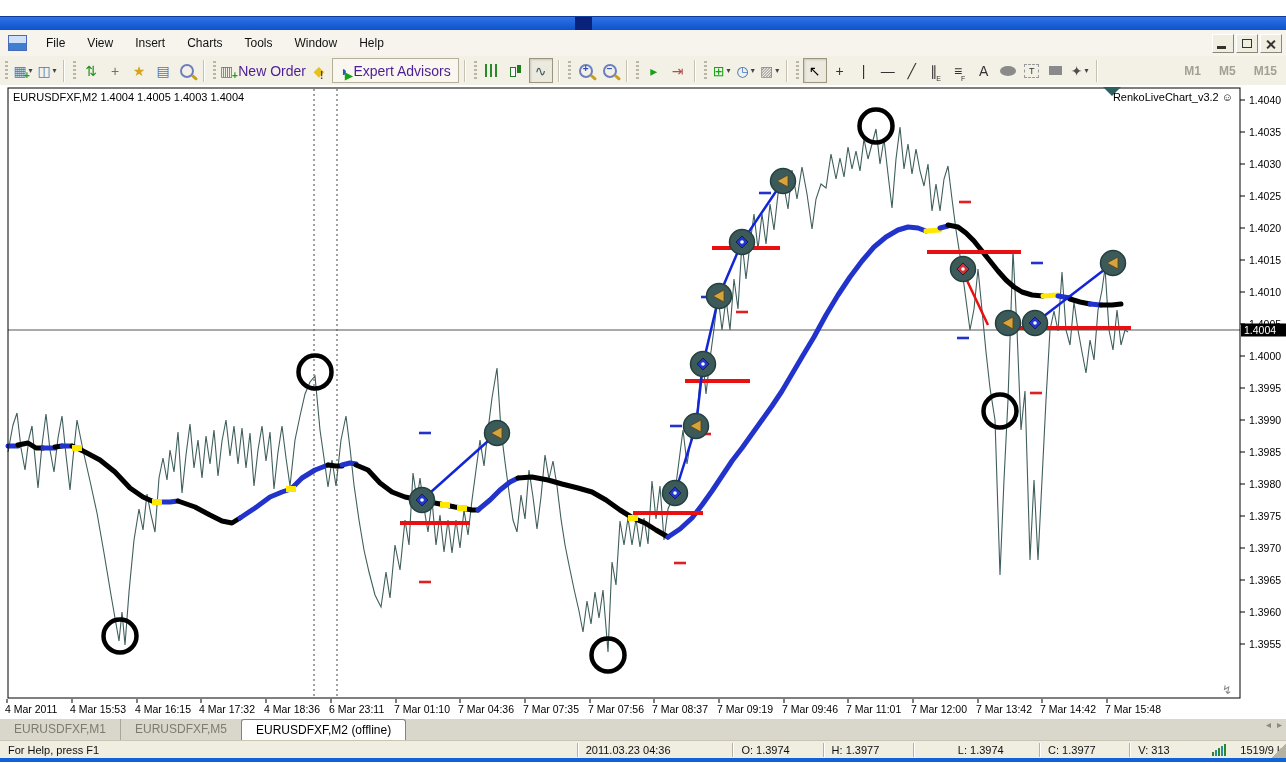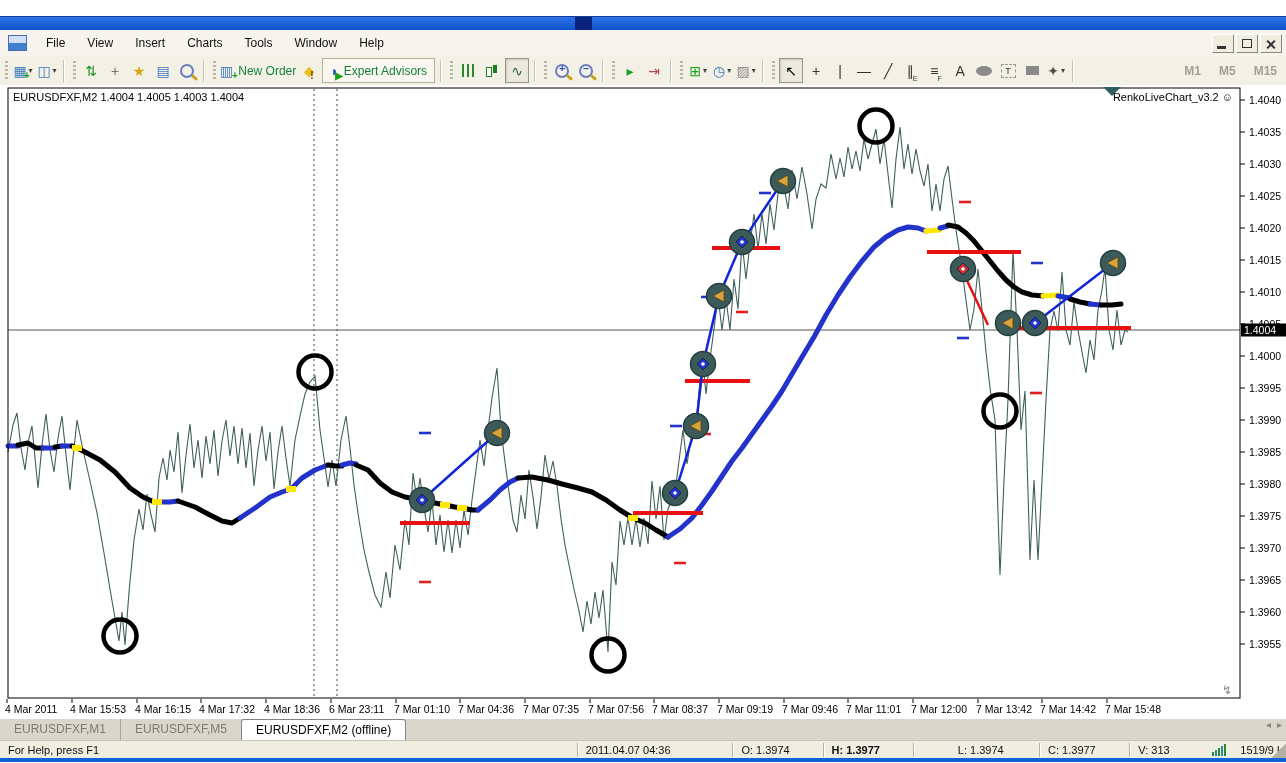--- a/index.html
+++ b/index.html
@@ -27,21 +27,21 @@
   .wb-x:before{transform:rotate(45deg);} .wb-x:after{transform:rotate(-45deg);}
   
   .toolbar{position:absolute;top:56px;left:0;width:100%;height:29px;background:#f3f1e6;
            border-bottom:1px solid #cfccbc;display:flex;align-items:center;overflow:hidden;}
   .sep{width:1px;height:22px;background:#c5c2b2;margin:0 4px;box-shadow:1px 0 0 #fff;flex:none;}
   .grip{width:3px;height:20px;margin:0 3px 0 5px;flex:none;
         background:repeating-linear-gradient(#b9b6a6 0 2px,transparent 2px 4px);}
   .tbtn{position:relative;display:flex;align-items:center;justify-content:center;
         min-width:22px;height:23px;margin:0 1px;flex:none;color:#333;}
   .tbtn .g{font-size:14px;line-height:1;}
-  .tbtn .lbl{font-size:12px;margin-left:5px;color:#15803d;}
+  .tbtn .lbl{font-size:14px;margin-left:5px;color:#4c1d95;}
   .tbtn .drop{font-size:8px;color:#444;margin-left:2px;}
   .tbtn .badge{position:absolute;left:12px;bottom:1px;font-size:10px;font-weight:bold;line-height:1;}
   .tbtn .sub{font-size:7px;margin-left:-1px;align-self:flex-end;}
   .boxed{border:1px solid #b4b09a;background:#f9f7ef;padding:0 7px;}
   .sunk{border:1px solid #9a967f;background:#eceade;box-shadow:inset 1px 1px 2px rgba(0,0,0,.15);}
   .mag{position:relative;width:10px;height:10px;border:2px solid #6d7ec0;border-radius:50%;}
   .mag:after{content:"";position:absolute;width:7px;height:3px;background:#c8a018;
              right:-6px;bottom:-3px;transform:rotate(40deg);border-radius:2px;}
   .mag .sign{position:absolute;top:-3px;left:0px;width:10px;text-align:center;font-size:10px;
              font-weight:bold;color:#2850c0;}
@@ -419,23 +419,23 @@
       <span class="tab active">EURUSDFXF,M2 (offline)</span>
       <span class="tabarrows">
         <span>◂</span>
         <span>▸</span>
       </span>
     </div>
 
   <div class="statusbar" id="statusbar">
       <span class="seg" style="width: 448px;">For Help, press F1</span>
     <span class="seg bord" style="width: 250px; margin-top: 48px;">Default</span>
-      <span class="seg bord" style="width: 178px;">2011.04.07 04:36</span>
+      <span class="seg bord" style="width: 178px;">2011.03.23 04:36</span>
       <span class="seg bord" style="width: 94px;">O: 1.3974</span>
-      <span class="seg bord" style="width: 94px; font-weight: bold;">H: 1.3977</span>
+      <span class="seg bord" style="width: 94px;">H: 1.3977</span>
       <span class="seg bord" style="width: 94px; padding-left: 44px;">L: 1.3974</span>
       <span class="seg bord" style="width: 94px;">C: 1.3977</span>
       <span class="seg bord" style="width: 72px;">V: 313</span>
       <span class="sig">
         <i style="height: 4px;"></i>
         <i style="height: 6px;"></i>
         <i style="height: 8px;"></i>
         <i style="height: 10px;"></i>
         <i style="height: 12px;"></i>
       </span>

